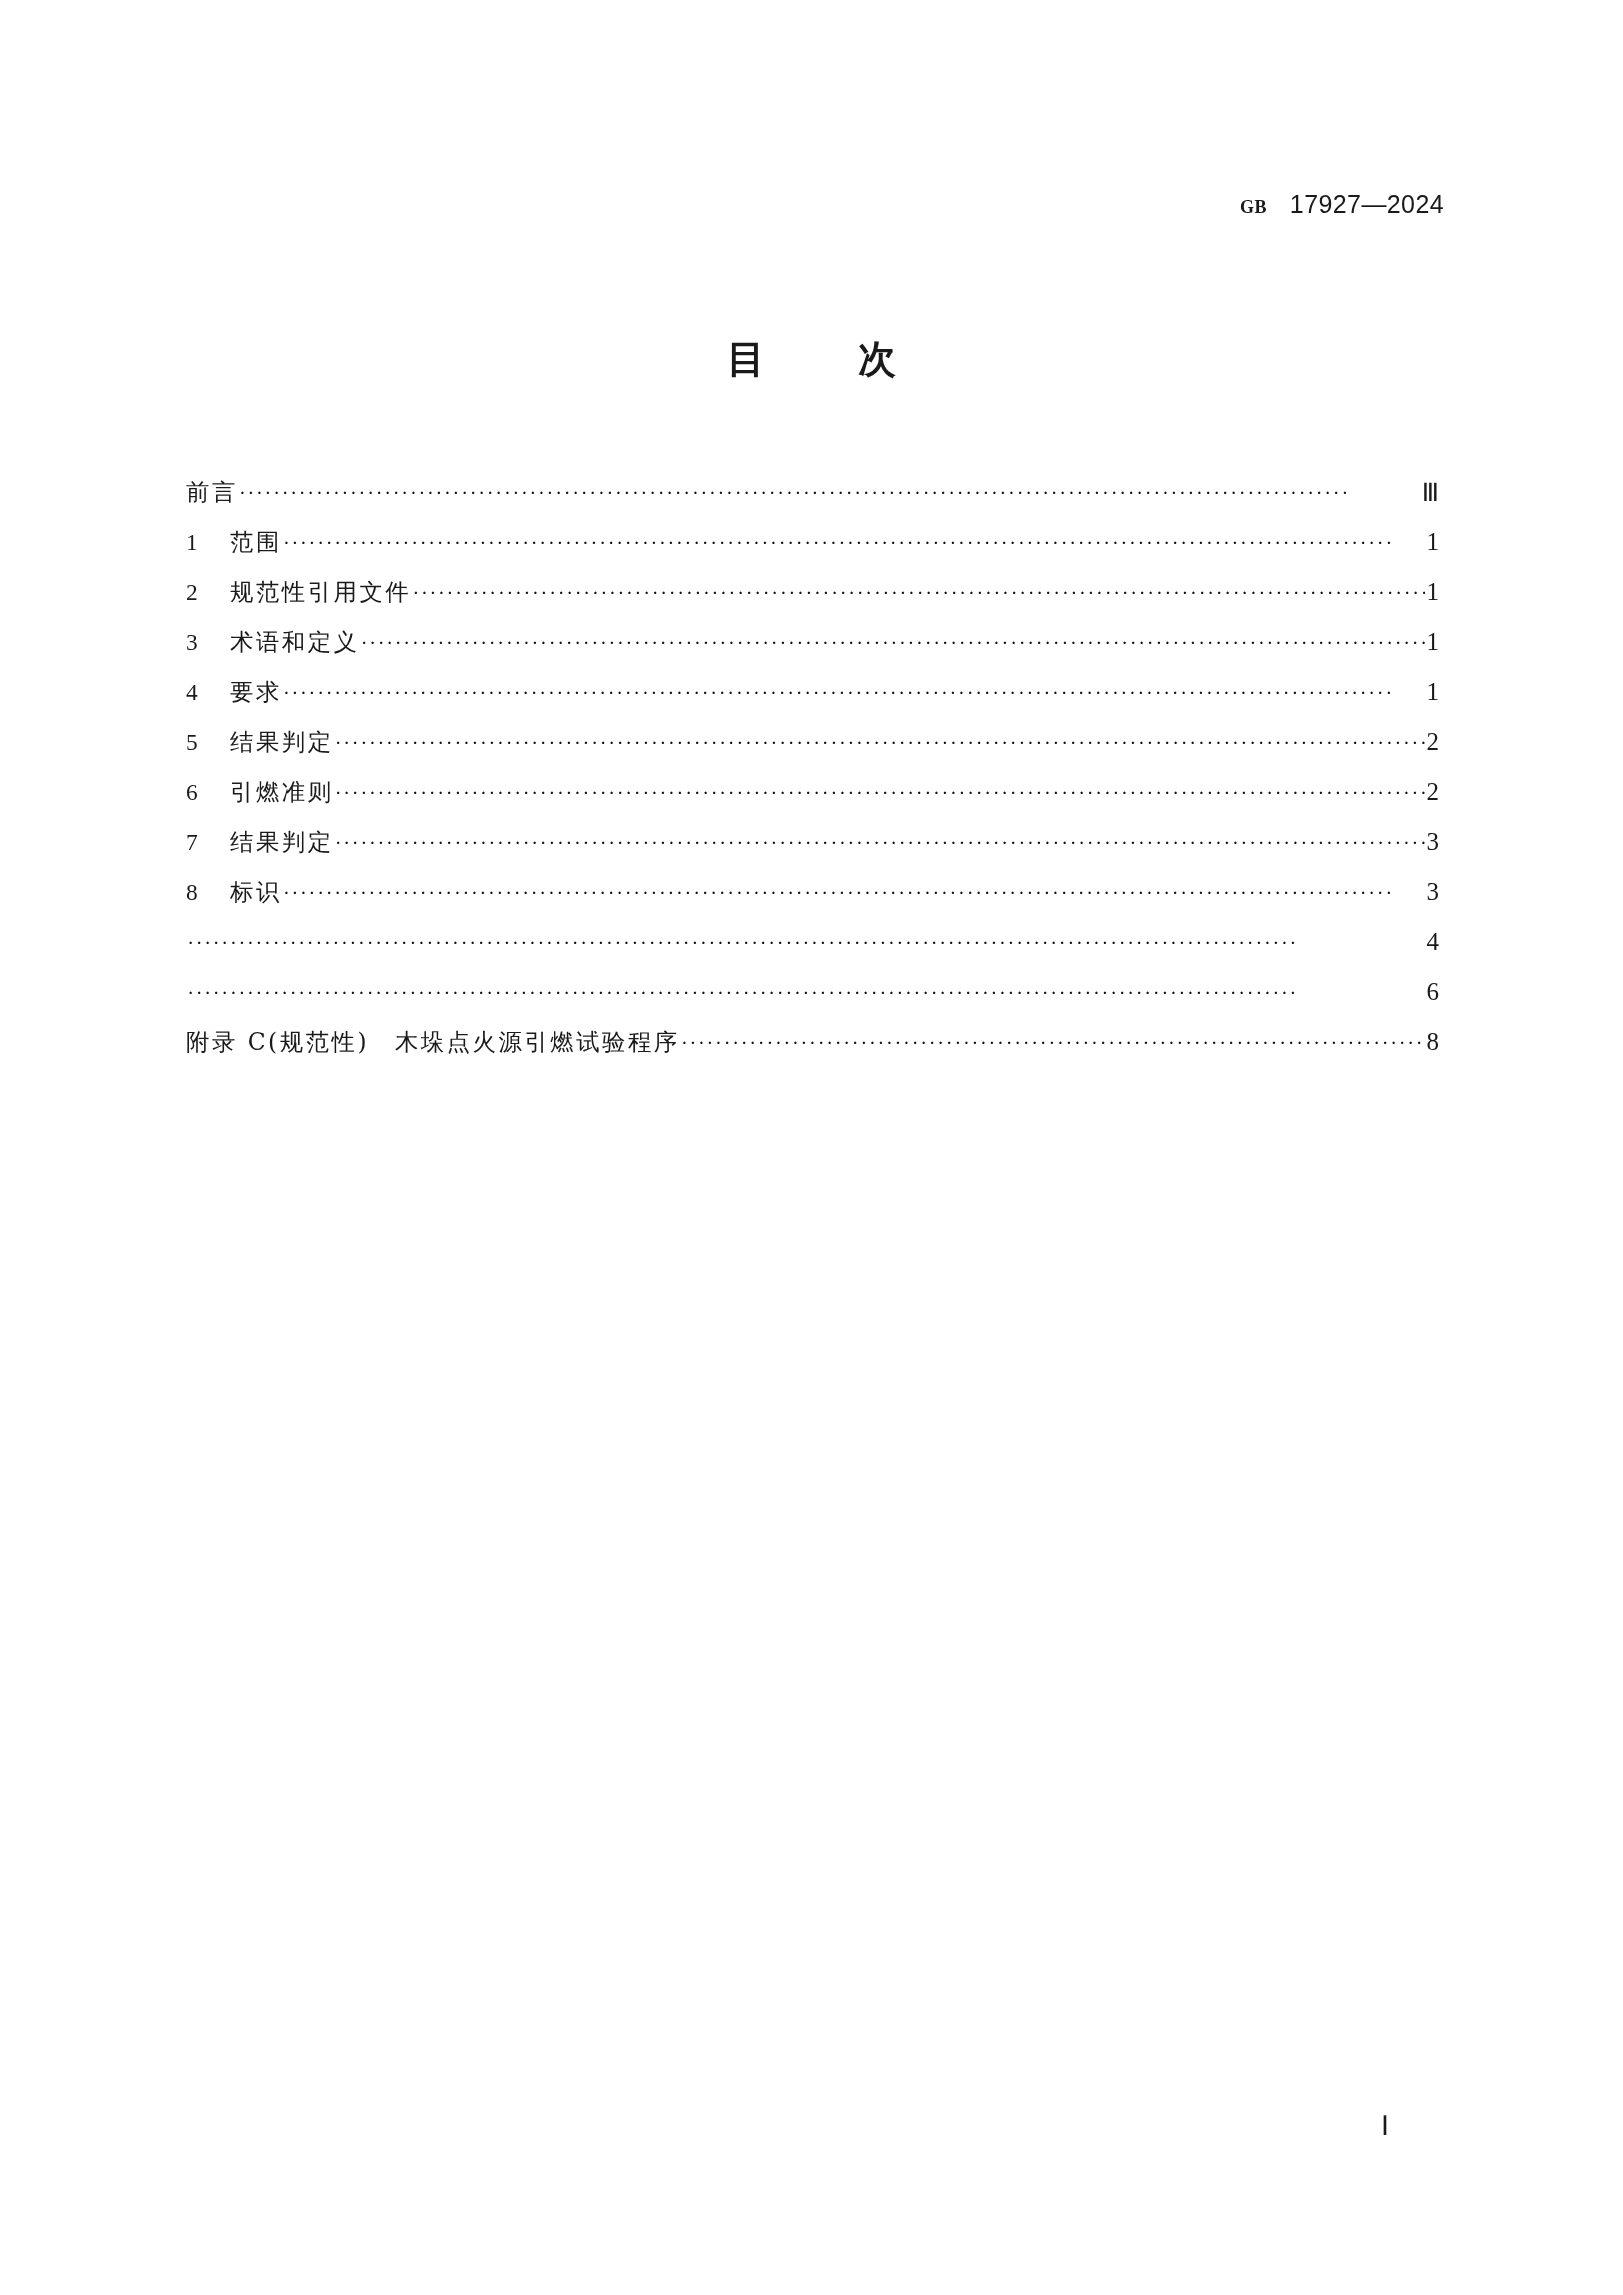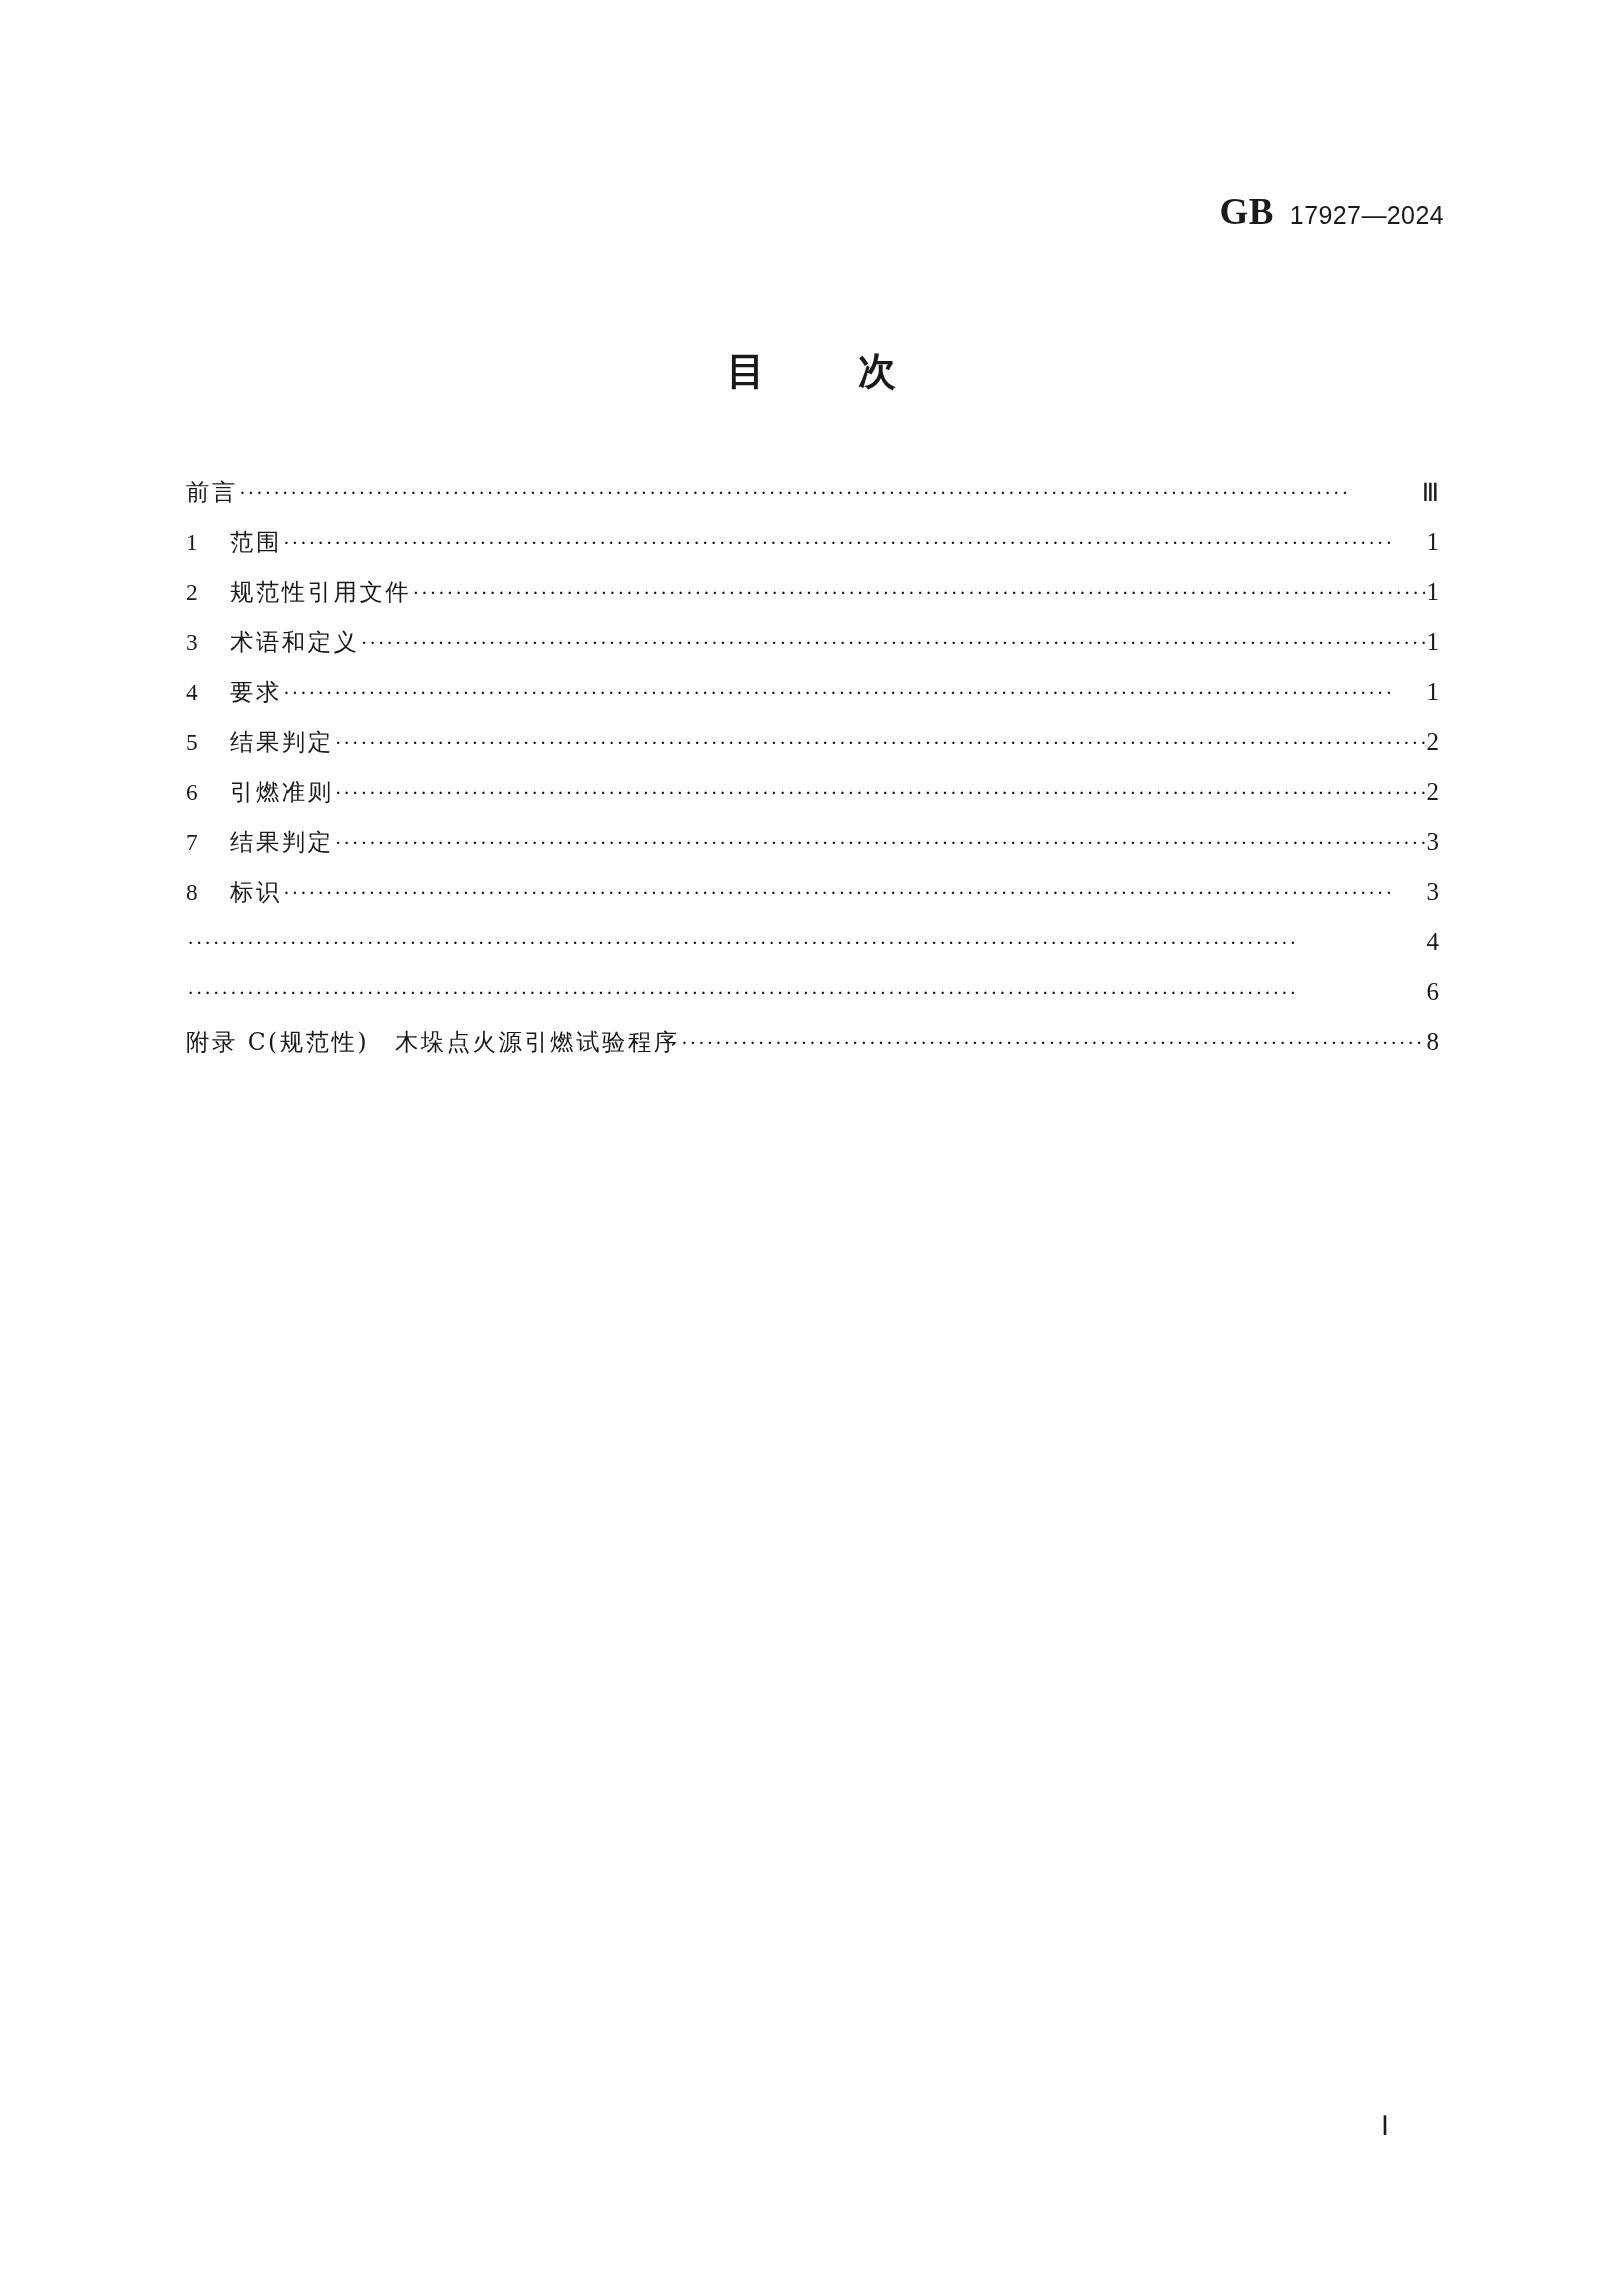--- a/index.html
+++ b/index.html
@@ -1,21 +1,21 @@
 <!DOCTYPE html>
 <html style="font-size:13.3px"><head>
 <meta charset="utf-8">
 <style>
   html, body { margin: 0; padding: 0; background: #ffffff; }
   body { width: 1623px; height: 2295px; position: relative; overflow: hidden;
          font-family: "DejaVu Serif", "Liberation Serif", serif; color: #1a1a1a; }
   .std-code { position: absolute; top: 190px; right: 179px; font-size: 25px; letter-spacing: 0.4px;
               font-family: "Liberation Sans", sans-serif; }
-  .std-code .gb { font-family: "Liberation Serif", serif; font-weight: bold; font-size: 37px; margin-right: 16px; }
-  .title { position: absolute; top: 346px; left: 0; width: 1623px; text-align: center;
+  .std-code .gb { font-family: "Liberation Serif", serif; font-weight: bold; font-size: 18px; margin-right: 23px; }
+  .title { position: absolute; top: 334px; left: 0; width: 1623px; text-align: center;
            font-family: "DejaVu Sans", sans-serif; font-size: 38px; font-weight: bold; letter-spacing: 0; }
   .title span { display: inline-block; }
   .title .gap { width: 93px; }
   .toc { position: absolute; top: 467px; left: 186px; width: 1253px; }
   .toc-row { height: 50px; display: flex; align-items: center; font-size: 23.4px; white-space: nowrap; overflow: hidden; }
   .toc-num { width: 44px; flex: 0 0 44px; font-family: "Liberation Serif", serif; }
   .toc-label { flex: 0 0 auto; letter-spacing: 2.5px; }
   .toc-leader { flex: 1 1 auto; overflow: hidden; margin: 0 1.7px; letter-spacing: 2.7px; font-size: 18.4px; color:#111; }
   .toc-page { flex: 0 0 auto; font-family: "Liberation Serif", serif; font-size: 25px; }
   .page-no { position: absolute; top: 2110px; left: 1381px; font-family: "Liberation Serif", serif; font-size: 27px; }

